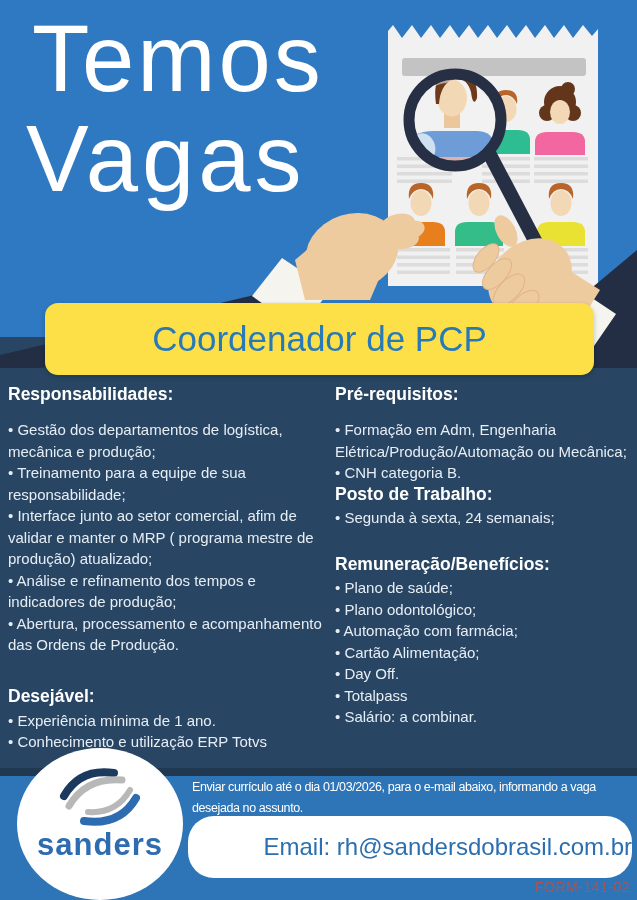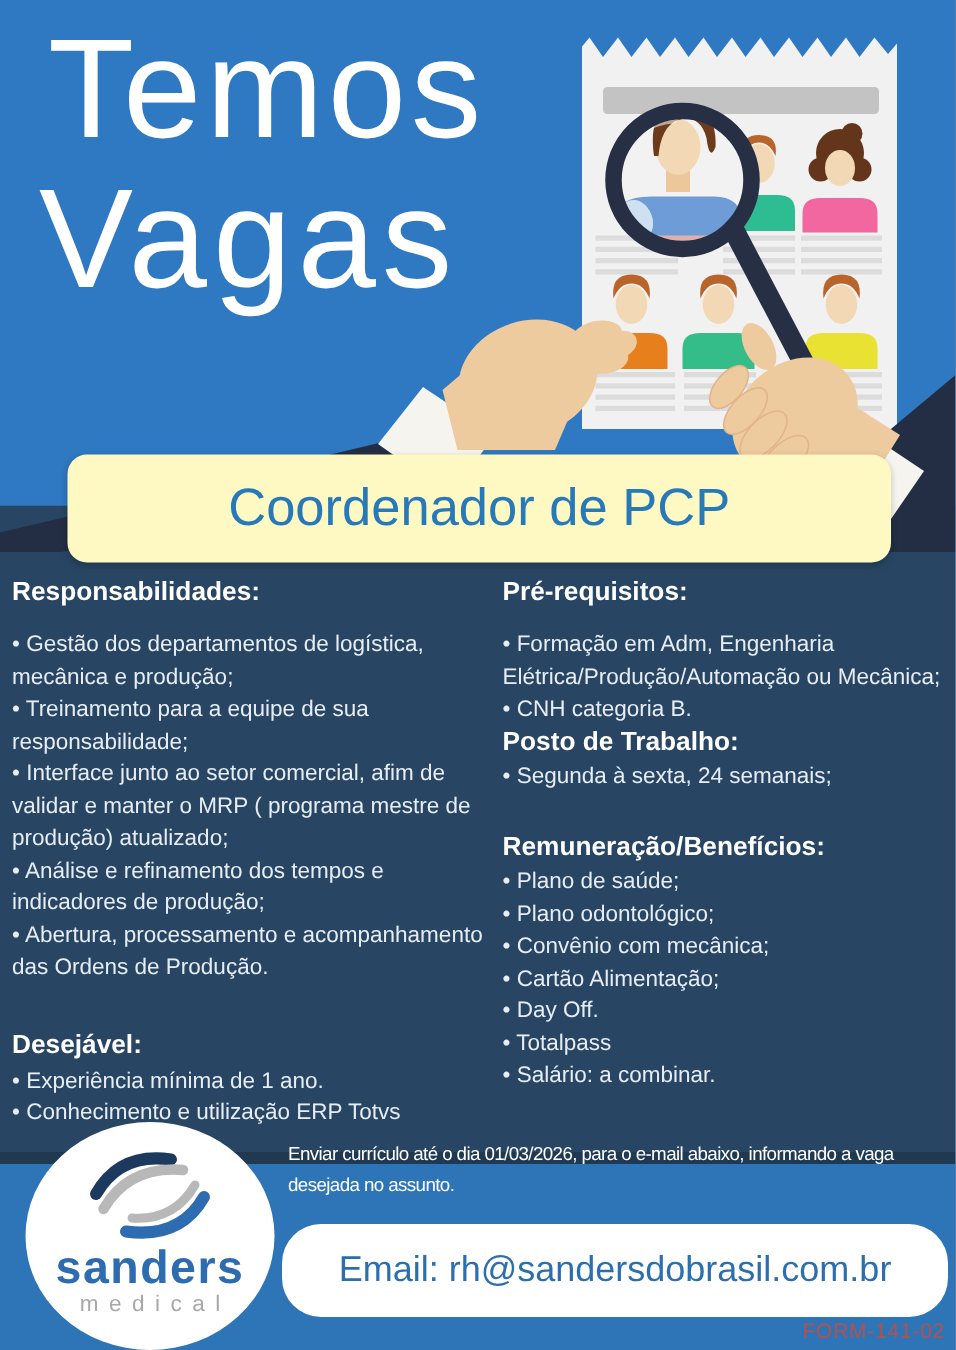--- a/index.html
+++ b/index.html
@@ -6,36 +6,36 @@
   .poster{position:relative;width:637px;height:900px;overflow:hidden;
           font-family:"Liberation Sans",sans-serif;background:#2e79c1;}
   .navy-bg{position:absolute;left:0;top:337px;width:637px;height:431px;background:#284663;}
   .dark-strip{position:absolute;left:0;top:768px;width:637px;height:8px;background:#203850;}
   .footer-bar{position:absolute;left:0;top:776px;width:637px;height:124px;background:#2e75b8;}
   svg.hero{position:absolute;left:0;top:0;pointer-events:none;}
   .hero-title1{position:absolute;left:32px;top:12px;font-size:94px;line-height:1;
                color:#ffffff;letter-spacing:3px;font-weight:400;}
   .hero-title2{position:absolute;left:26px;top:112px;font-size:94px;line-height:1;
                color:#ffffff;letter-spacing:4px;font-weight:400;}
-  .banner{position:absolute;left:45px;top:303px;width:549px;height:72px;background:#fef9c3;
+  .banner{position:absolute;left:45px;top:303px;width:549px;height:72px;background:#fde047;
           border-radius:13px;display:flex;align-items:center;justify-content:center;
           box-shadow:0 2px 5px rgba(0,0,0,.22);}
   .banner-title{font-size:35px;color:#2779b8;}
   .col{position:absolute;top:384px;}
   .col h3{font-size:17.5px;line-height:20px;color:#ffffff;margin:0 0 15px 0;font-weight:700;}
   .col p{font-size:15px;line-height:21.5px;color:#e7edf4;margin:0;}
   .col h3.gap-a{margin-top:30px;margin-bottom:4px;}
   .col h3.gap-b{margin-bottom:3px;}
   .col h3.gap-c{margin-top:26px;margin-bottom:3px;}
   .col-left{left:8px;width:327px;}
   .col-right{left:335px;width:300px;}
-  .instr{position:absolute;left:192px;top:759px;width:445px;color:#ffffff;
+  .instr{position:absolute;left:192px;top:777px;width:445px;color:#ffffff;
          font-size:12.5px;line-height:21px;letter-spacing:-0.4px;}
   .email-pill{position:absolute;left:188px;top:816px;width:444px;height:62px;background:#ffffff;
-              border-radius:26px;display:flex;align-items:center;justify-content:center;cursor:pointer;}
+              border-radius:26px;display:flex;align-items:center;justify-content:flex-end;cursor:pointer;}
   .email-pill span{font-size:24px;color:#2b6fae;}
   .logo-ellipse{position:absolute;left:17px;top:748px;width:166px;height:152px;
                 background:#ffffff;border-radius:50%;}
   svg.logo{position:absolute;left:52px;top:762px;}
   .brand-name{position:absolute;left:17px;top:827px;width:166px;text-align:center;
               font-size:31px;font-weight:700;color:#2d6cb0;letter-spacing:1px;}
   .brand-sub{position:absolute;left:17px;top:861px;width:166px;text-align:center;
              font-size:15px;color:#a8a8a8;letter-spacing:7px;text-indent:7px;}
   .form-code{position:absolute;left:505px;top:879px;width:125px;text-align:right;
              font-size:14px;color:#b3524b;letter-spacing:.5px;}
@@ -183,21 +183,21 @@
 
   <div class="col col-right">
     <h3>Pré-requisitos:</h3>
     <p>• Formação em Adm, Engenharia Elétrica/Produção/Automação ou Mecânica;</p>
     <p>• CNH categoria B.</p>
     <h3 class="gap-b">Posto de Trabalho:</h3>
     <p>• Segunda à sexta, 24 semanais;</p>
     <h3 class="gap-c">Remuneração/Benefícios:</h3>
     <p>• Plano de saúde;</p>
     <p>• Plano odontológico;</p>
-    <p>• Convênio com mecânica;</p>
+    <p>• Automação com farmácia;</p>
     <p>• Cartão Alimentação;</p>
     <p>• Day Off.</p>
     <p>• Totalpass</p>
     <p>• Salário: a combinar.</p>
   </div>
 
   <div class="instr">
     <div>Enviar currículo até o dia 01/03/2026, para o e-mail abaixo, informando a vaga</div>
     <div>desejada no assunto.</div>
   </div>
@@ -207,16 +207,15 @@
   </div>
 
   <div class="logo-ellipse"></div>
   <svg class="logo" width="96" height="70" viewBox="0 0 96 70">
     <path d="M12,34 Q28,6 62,11" stroke="#1c3a5e" stroke-width="8" fill="none" stroke-linecap="round"></path>
     <path d="M17,44 Q34,15 70,18" stroke="#b8b8b8" stroke-width="7" fill="none" stroke-linecap="round"></path>
     <path d="M84,36 Q68,64 32,59" stroke="#2d6cb0" stroke-width="8" fill="none" stroke-linecap="round"></path>
     <path d="M78,28 Q64,52 36,50" stroke="#b8b8b8" stroke-width="6" fill="none" stroke-linecap="round"></path>
   </svg>
   <div class="brand-name">sanders</div>
-  <div class="brand-sub">medical</div>
 
   <div class="form-code">FORM-141-02</div>
 </div>
 
 </body></html>

